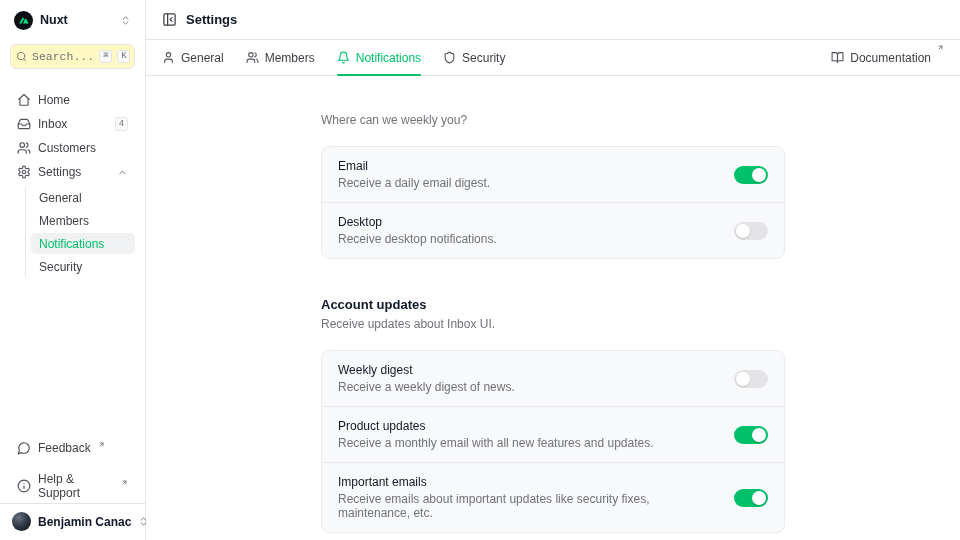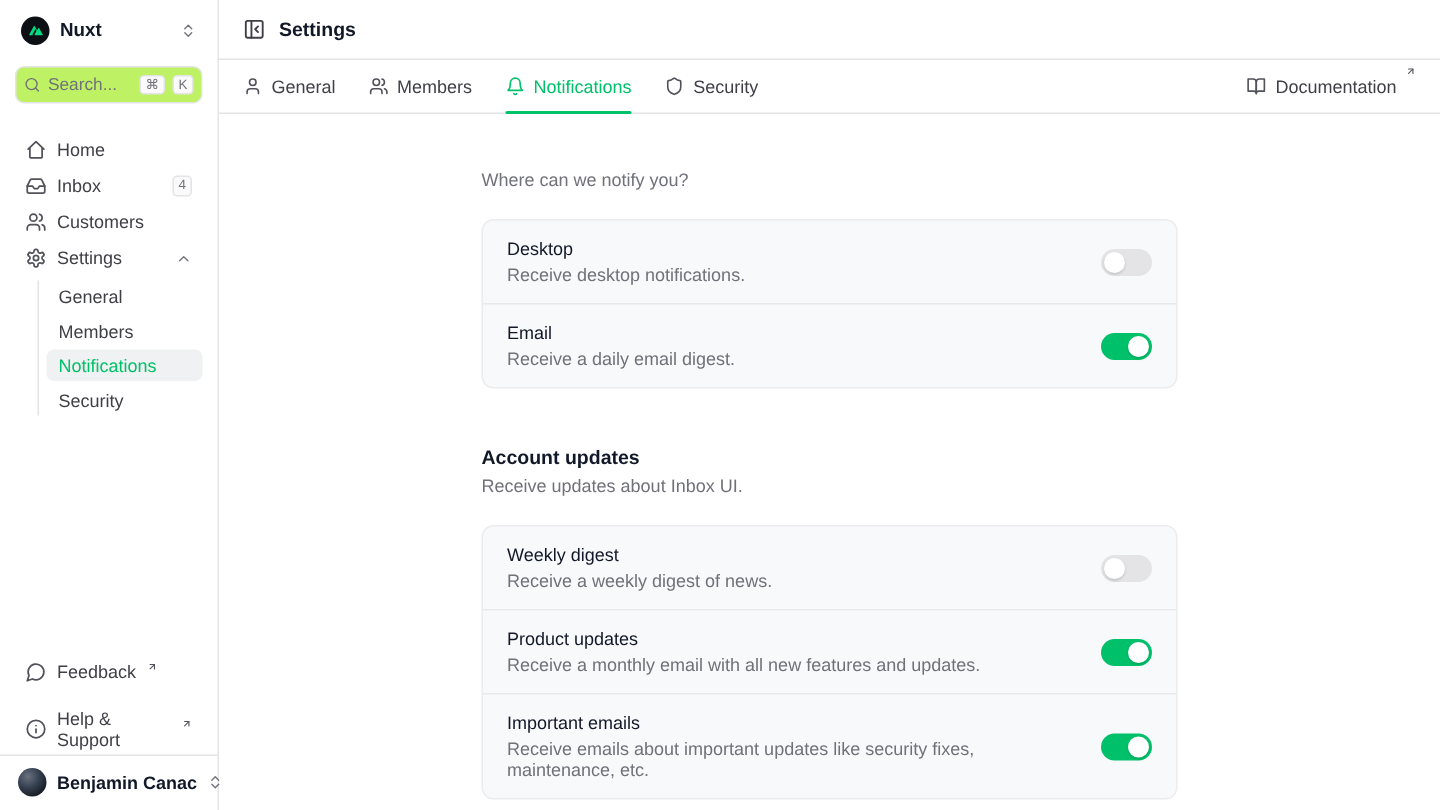--- a/index.html
+++ b/index.html
@@ -12,21 +12,21 @@
   
   .sidebar { width:146px; flex:0 0 146px; border-right:1px solid var(--border);
     display:flex; flex-direction:column; padding:0 10px; }
   .brand-row { height:40px; display:flex; align-items:center; gap:7px; padding:0 4px; cursor:pointer; }
   .brand-logo { width:19px; height:19px; border-radius:50%; background:#0c0f14;
     display:flex; align-items:center; justify-content:center; flex-shrink:0; }
   .brand-name { font-size:12.5px; font-weight:700; color:#111827; }
   .selector-icon { margin-left:auto; color:#71717a; display:flex; }
   .search-box { height:25px; border:1px solid var(--border); border-radius:6px;
     display:flex; align-items:center; gap:5px; padding:0 5px; margin-top:4px;
-    color:#71717a; cursor:text; background:#bef264; }
+    color:#71717a; cursor:text; background:#fef9c3;font-family:Liberation Mono, monospace; }
   .search-box .ph { font-size:11.5px; color:#71717a; flex:1; }
   .kbd { font-size:9px; color:#71717a; border:1px solid var(--border); background:#fafafa;
     border-radius:3px; padding:1px 3px; line-height:1.1; min-width:13px; text-align:center; }
   .nav { margin-top:20px; display:flex; flex-direction:column; gap:2px; }
   .nav-item { height:22px; display:flex; align-items:center; gap:7px; padding:0 7px;
     border-radius:5px; font-size:12px; color:#3f3f46; cursor:pointer; }
   .nav-item .n-icon { display:flex; color:#52525b; flex-shrink:0; }
   .nav-item .badge { margin-left:auto; }
   .nav-item .chev { margin-left:auto; color:#71717a; display:flex; }
   .nav-children { margin-left:15px; border-left:1px solid var(--border);
@@ -290,35 +290,35 @@
               </svg>
           </span>
         </div>
       </div>
     </div>
 
     <div class="content">
       <div class="container">
 
         <section class="section">
-          <p class="section-desc">Where can we notify you?</p>
+          <p class="section-desc">Where can we weekly you?</p>
           <div class="card">
+            <div class="row">
+              <div>
+                <div class="row-title">Email</div>
+                <div class="row-desc">Receive a daily email digest.</div>
+              </div>
+              <div class="toggle on"></div>
+            </div>
             <div class="row">
               <div>
                 <div class="row-title">Desktop</div>
                 <div class="row-desc">Receive desktop notifications.</div>
               </div>
               <div class="toggle"></div>
-            </div>
-            <div class="row">
-              <div>
-                <div class="row-title">Email</div>
-                <div class="row-desc">Receive a daily email digest.</div>
-              </div>
-              <div class="toggle on"></div>
             </div>
           </div>
         </section>
 
         <section class="section">
           <h2 class="section-title">Account updates</h2>
           <p class="section-desc">Receive updates about Inbox UI.</p>
           <div class="card">
             <div class="row">
               <div>

